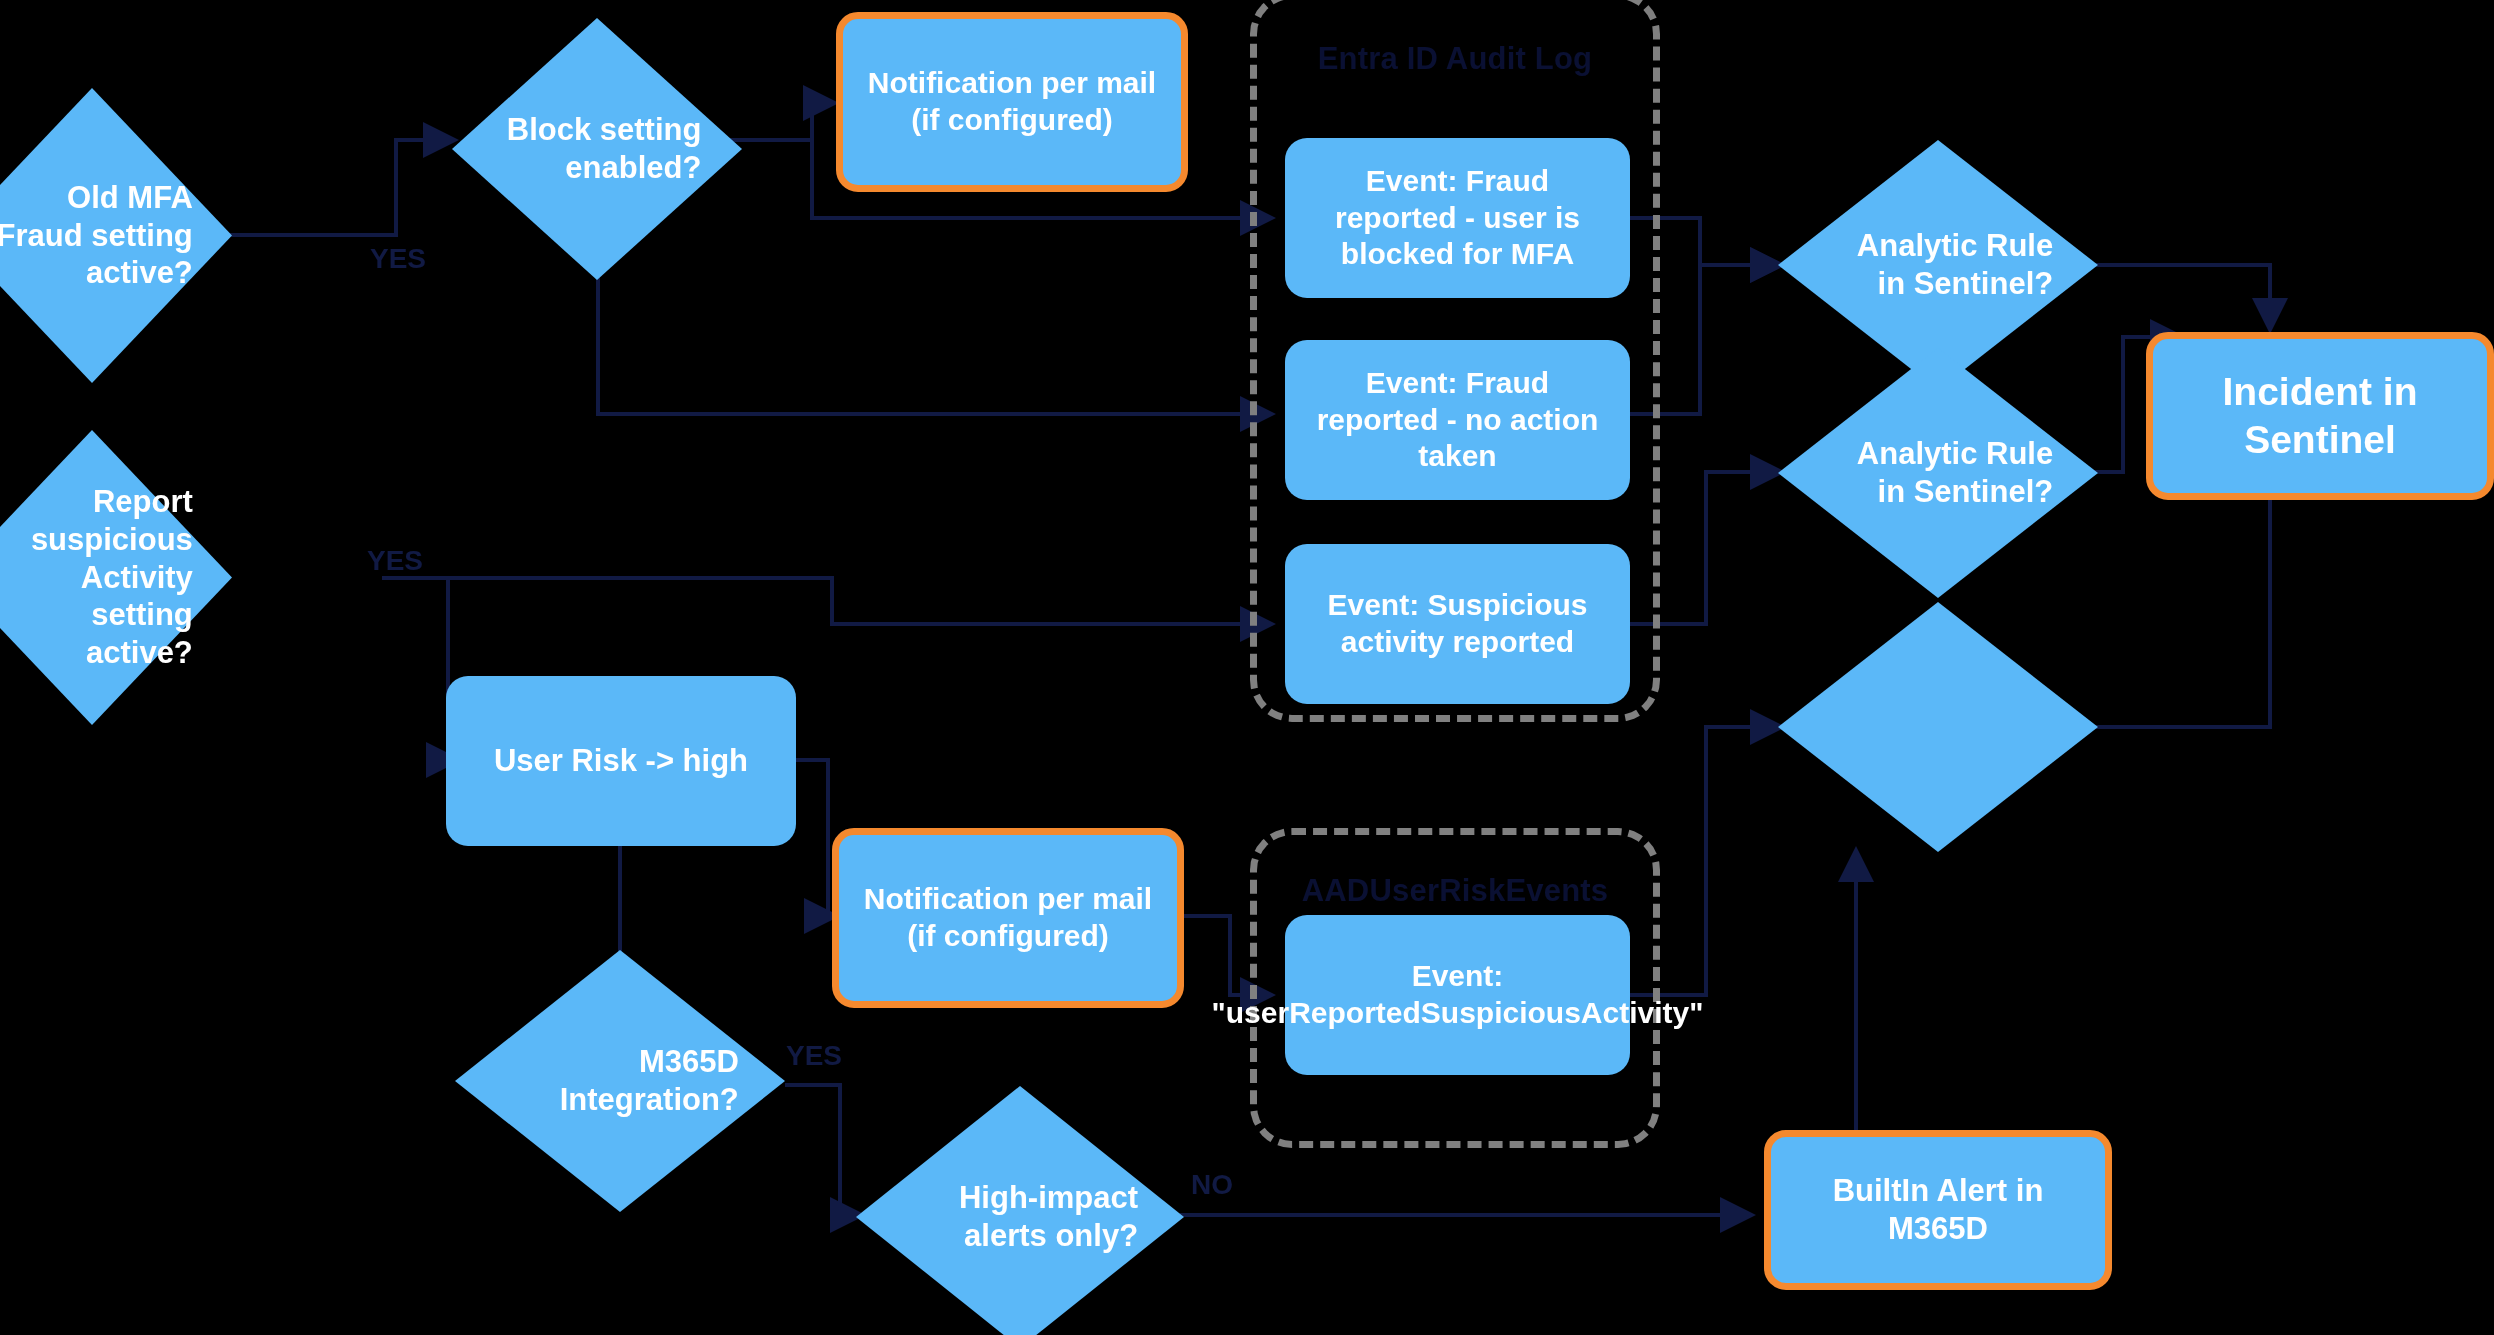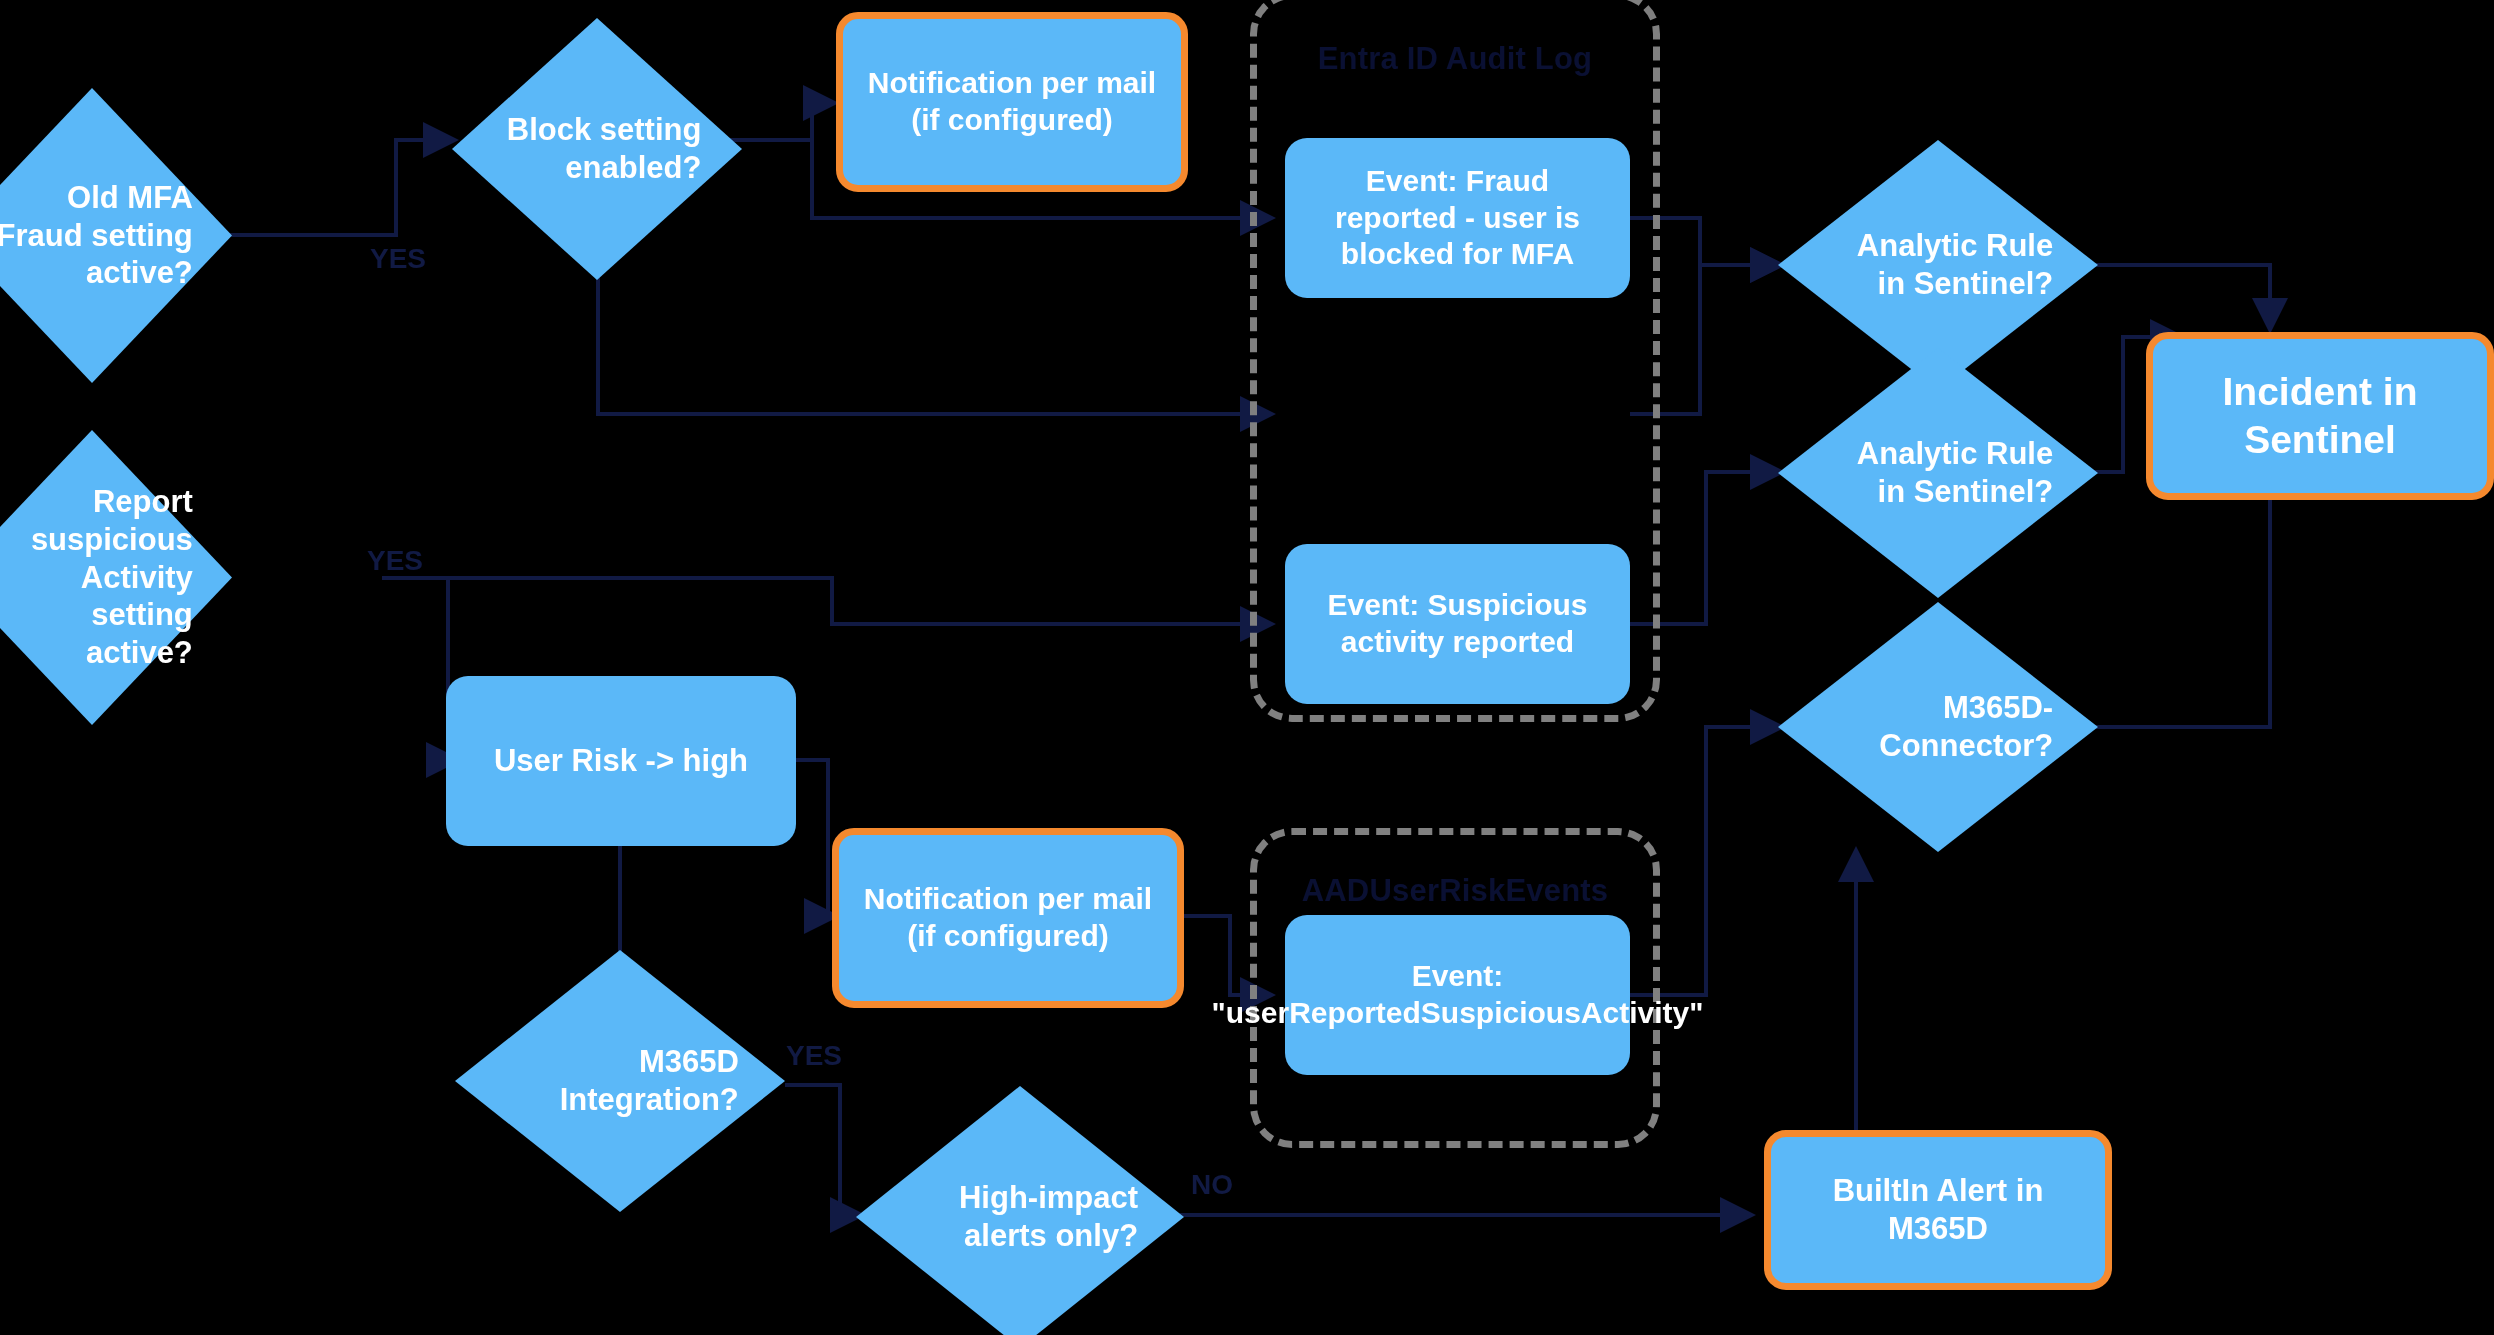--- a/index.html
+++ b/index.html
@@ -126,20 +126,23 @@
 
   <div class="node diamond" style="left:856px;top:1086px;width:328px;height:262px;font-size:31px;">
     <div class="dshape"></div>
     <div class="dlabel">High-impact alerts only?</div>
   </div>
 
   <div class="node rect" style="left:1285px;top:138px;width:345px;height:160px;font-size:30px;padding:0 20px;">
     <span>Event: Fraud reported - user is blocked for MFA</span>
   </div>
 
+  <div class="node rect" style="left:1285px;top:340px;width:345px;height:160px;font-size:30px;padding:0 20px;">
+    <span>Event: Fraud reported - no action taken</span>
+  </div>
 
   <div class="node rect" style="left:1285px;top:544px;width:345px;height:160px;font-size:30px;padding:0 20px;">
     <span>Event: Suspicious activity reported</span>
   </div>
 
   <div class="node rect" style="left:1285px;top:915px;width:345px;height:160px;font-size:30px;padding:0 16px;">
     <span>Event: "userReportedSuspiciousActivity"</span>
   </div>
 
   <div class="node diamond" style="left:1778px;top:140px;width:320px;height:250px;font-size:31px;">
@@ -147,21 +150,20 @@
     <div class="dlabel">Analytic Rule in Sentinel?</div>
   </div>
 
   <div class="node diamond" style="left:1778px;top:348px;width:320px;height:250px;font-size:31px;">
     <div class="dshape"></div>
     <div class="dlabel">Analytic Rule in Sentinel?</div>
   </div>
 
   <div class="node diamond" style="left:1778px;top:602px;width:320px;height:250px;font-size:31px;">
     <div class="dshape"></div>
-    <div class="dlabel">M365D-Connector?</div>
   </div>
 
   <div class="node rect accent" style="left:2146px;top:332px;width:348px;height:168px;font-size:39px;padding:0 18px;">
     <span>Incident in Sentinel</span>
   </div>
 
   <div class="node rect accent" style="left:1764px;top:1130px;width:348px;height:160px;font-size:31px;padding:0 20px;">
     <span>BuiltIn Alert in M365D</span>
   </div>
 

